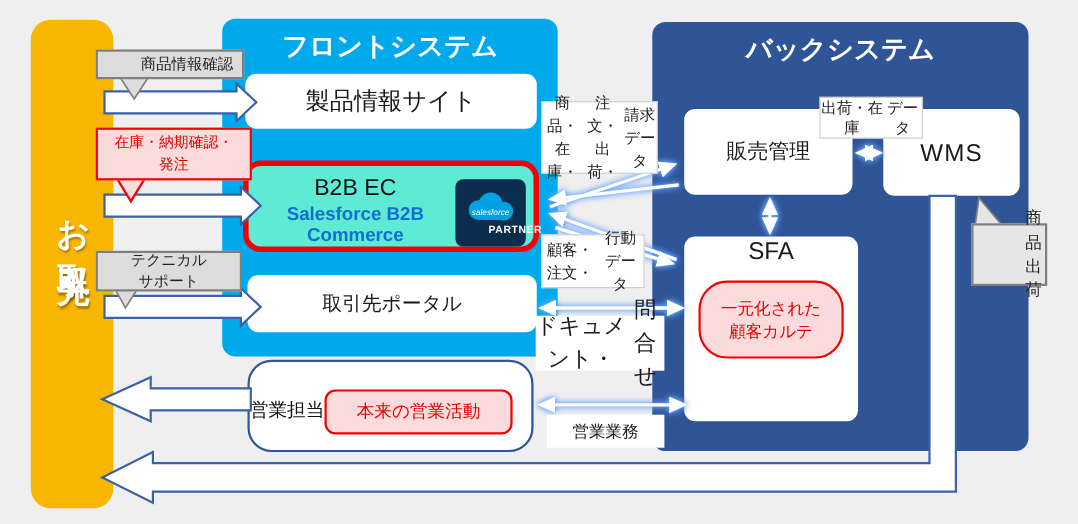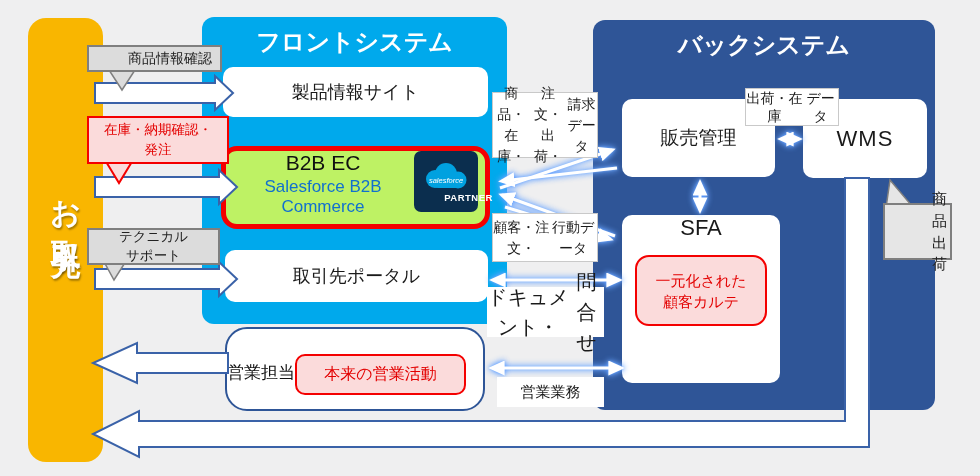--- a/index.html
+++ b/index.html
@@ -12,58 +12,58 @@
   .partner-bar{left:28px;top:18px;width:75px;height:444px;background:#f9b600;border-radius:18px;z-index:1;
     display:flex;justify-content:center;align-items:flex-start;padding-top:160px;box-sizing:border-box;}
   .partner-label{writing-mode:vertical-rl;text-orientation:upright;font-size:30px;font-weight:bold;color:#fff;
     letter-spacing:4px;text-shadow:1px 2px 2px rgba(0,0,0,.35);line-height:1;}
   .front-panel{left:202px;top:17px;width:305px;height:307px;background:#00a9ec;border-radius:12px;z-index:1;}
   .back-panel{left:593px;top:20px;width:342px;height:390px;background:#2f5597;border-radius:12px;z-index:1;}
   .panel-title{position:absolute;left:0;top:9px;width:100%;text-align:center;color:#fff;font-size:24px;font-weight:bold;}
   
   .sysbox{position:absolute;background:#fff;border-radius:10px;display:flex;align-items:center;justify-content:center;
     color:#1a1a1a;z-index:2;}
-  .product-site{left:223px;top:67px;width:265px;height:50px;font-size:18px;}
+  .product-site{left:223px;top:67px;width:265px;height:50px;font-size:22px;}
   .portal{left:225px;top:250px;width:263px;height:52px;font-size:18px;}
-  .b2bec{left:221px;top:146px;width:269px;height:83px;border:5px solid #f40000;border-radius:16px;background:#bef264;
-    box-sizing:border-box;display:flex;align-items:flex-start;z-index:2;}
+  .b2bec{left:221px;top:146px;width:269px;height:83px;border:5px solid #f40000;border-radius:16px;background:#5eead4;
+    box-sizing:border-box;display:flex;align-items:flex-end;z-index:2;}
   .b2bec-text{flex:1;text-align:center;line-height:1.15;padding-left:6px;}
   .b2bec-title{font-size:21px;color:#111;margin-bottom:2px;}
-  .b2bec-sub{font-size:17px;font-weight:normal;color:#1170cf;}
+  .b2bec-sub{font-size:17px;font-weight:bold;color:#1170cf;}
   .sf-logo{width:64px;height:61px;background:#0b2e4e;border-radius:7px;margin-right:7px;flex:0 0 auto;
     display:flex;flex-direction:column;align-items:center;justify-content:center;}
   .sf-badge{color:#fff;font-size:9.5px;font-weight:bold;letter-spacing:.5px;margin-top:1px;padding-left:45px;}
   .sales-mgmt{left:622px;top:99px;width:153px;height:78px;font-size:19px;}
   .wms{left:803px;top:99px;width:124px;height:79px;font-size:22px;letter-spacing:1px;}
   .sfa{left:622px;top:215px;width:158px;height:168px;flex-direction:column;justify-content:flex-start;
     box-sizing:border-box;font-size:22px;}
   .sales-rep{left:225px;top:327px;width:260px;height:84px;background:#fff;border:2.5px solid #2e5597;border-radius:22px;
     box-sizing:border-box;z-index:2;display:flex;flex-direction:row;align-items:center;padding-top:6px;}
   .sales-rep-title{font-size:17px;color:#111;}
   .red-note{background:#fbdbdb;border:2px solid #f40000;color:#e30000;display:flex;flex-direction:column;
     align-items:center;justify-content:center;text-align:center;}
   .sales-activity{margin-top:5px;width:167px;height:37px;border-radius:10px;font-size:16px;}
-  .sfa-note{margin-top:14px;width:128px;height:67px;border-radius:14px;font-size:15px;line-height:1.4;}
+  .sfa-note{margin-top:14px;width:128px;height:67px;border-radius:26px;font-size:15px;line-height:1.4;}
   
   .arrow-layer{left:0;top:0;width:980px;height:476px;z-index:3;pointer-events:none;}
   .thin-layer{left:0;top:0;width:980px;height:476px;z-index:4;pointer-events:none;
     filter:drop-shadow(0 0 3px rgba(70,140,255,.95)) drop-shadow(0 0 1px rgba(150,195,255,.9));}
   
   .bubble{position:absolute;z-index:5;display:flex;flex-direction:column;align-items:center;justify-content:center;
     text-align:center;box-sizing:border-box;}
   .gray-bubble{background:#dcdcdc;border:2px solid #7f7f7f;color:#222;}
   .pink-bubble{background:#fbdbdb;border:2px solid #f40000;color:#e30000;}
   .b-product{left:87px;top:45px;width:135px;height:27px;font-size:14px;padding-left:31px;}
   .b-stock{left:87px;top:116px;width:142px;height:48px;font-size:13.5px;line-height:1.5;}
   .b-tech{left:87px;top:228px;width:133px;height:37px;font-size:13.5px;line-height:1.35;}
   .b-ship{left:883px;top:203px;width:69px;height:57px;font-size:15px;line-height:1.45;background:#e6e6e6;padding-left:44px;}
   .wlabel{position:absolute;z-index:5;background:#fff;display:flex;flex-direction:row;align-items:center;
     justify-content:center;text-align:center;color:#1a1a1a;box-sizing:border-box;}
   .l-data1{left:492px;top:92px;width:106px;height:66px;font-size:14px;line-height:1.5;border:1px solid #c9c9c9;}
-  .l-data2{left:492px;top:213px;width:106px;height:49px;font-size:14px;line-height:1.5;border:1px solid #c9c9c9;}
+  .l-data2{left:492px;top:213px;width:94px;height:49px;font-size:14px;line-height:1.5;border:1px solid #c9c9c9;}
   .l-doc{left:487px;top:287px;width:117px;height:50px;font-size:20px;line-height:1.5;}
   .l-ops{left:497px;top:377px;width:107px;height:30px;font-size:15px;}
   .l-shipstock{left:745px;top:88px;width:94px;height:38px;font-size:14px;line-height:1.3;border:1px solid #c9c9c9;}
 </style>
 </head>
 <body>
 
 <div id="stage">
 
   <div class="abs partner-bar">

